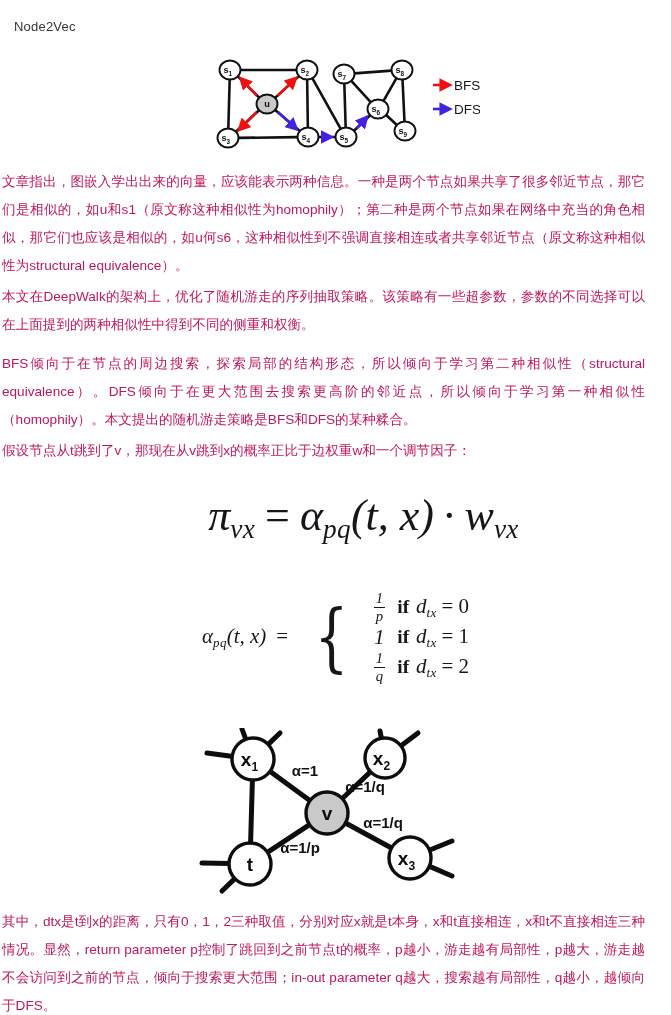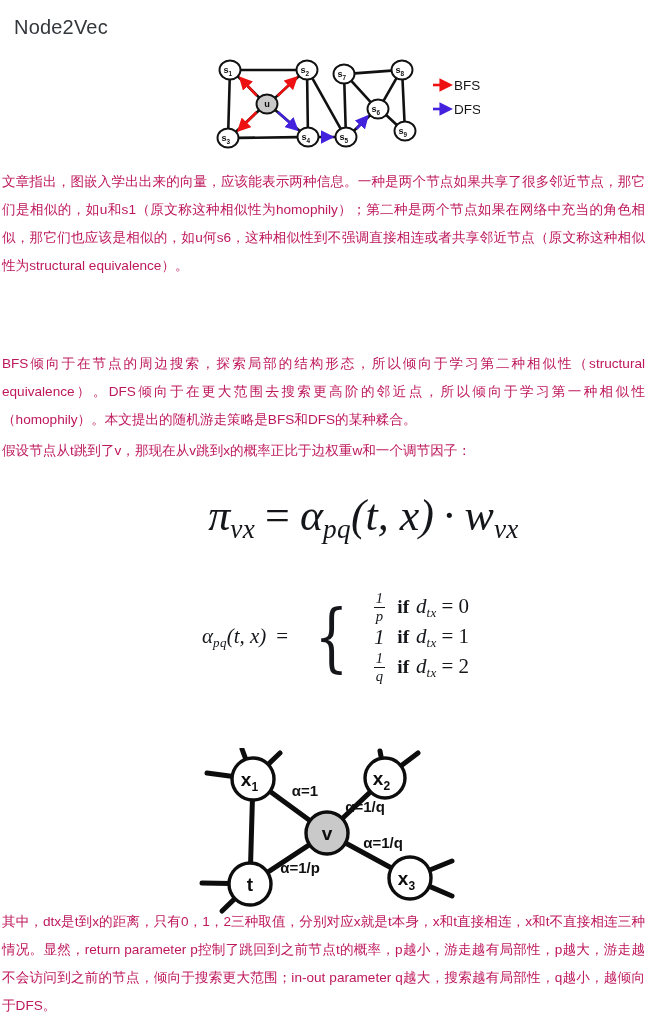--- a/index.html
+++ b/index.html
@@ -17,21 +17,21 @@
   }
   .page {
     position: relative;
     width: 671px;
     height: 1015px;
   }
   .doc-title {
     position: absolute;
     left: 14px;
     top: 17px;
-    font-size: 20px;
+    font-size: 13px;
     line-height: 20px;
     color: #33373b;
     letter-spacing: 0.2px;
   }
   .para {
     position: absolute;
     left: 2px;
     width: 643px;
     font-size: 13.6px;
     line-height: 28px;
@@ -111,21 +111,21 @@
   }
   .frac .num { border-bottom: 1.2px solid #14161a; padding: 0 2px 1px; }
   .frac .den { padding: 1px 2px 0; }
   .pw-cond { white-space: nowrap; text-align: center; }
   .pw-cond .ifw { font-style: normal; padding-right: 7px; font-weight: 600; font-size: 0.92em;}
   .pw-cond .mi { font-style: italic; }
   .pw-cond .eqs { padding: 0 5px; }
 
   
   #fig-bfs-dfs { left: 190px; top: 52px; }
-  #fig-alpha-graph { left: 180px; top: 748px; }
+  #fig-alpha-graph { left: 180px; top: 728px; }
 
   svg { display: block; }
 </style>
 </head>
 <body>
 
 <div class="page">
 
   <div class="doc-title">Node2Vec</div>
 
@@ -215,20 +215,21 @@
           <path d="M0,0 L5.2,2.6 L0,5.2 Z" fill="#ee1111"></path>
         </marker>
         <marker id="ar-dfs" markerWidth="5.2" markerHeight="5.2" refX="3.3" refY="2.6" orient="auto">
           <path d="M0,0 L5.2,2.6 L0,5.2 Z" fill="#4422dd"></path>
         </marker>
       </defs>
     </svg>
   </div>
 
   <div class="para" style="top:168px">文章指出，图嵌入学出出来的向量，应该能表示两种信息。一种是两个节点如果共享了很多邻近节点，那它们是相似的，如u和s1（原文称这种相似性为homophily）；第二种是两个节点如果在网络中充当的角色相似，那它们也应该是相似的，如u何s6，这种相似性到不强调直接相连或者共享邻近节点（原文称这种相似性为structural equivalence）。</div>
+  <div class="para" style="top:283px">本文在DeepWalk的架构上，优化了随机游走的序列抽取策略。该策略有一些超参数，参数的不同选择可以在上面提到的两种相似性中得到不同的侧重和权衡。</div>
   <div class="para" style="top:350px">BFS倾向于在节点的周边搜索，探索局部的结构形态，所以倾向于学习第二种相似性（structural equivalence）。DFS倾向于在更大范围去搜索更高阶的邻近点，所以倾向于学习第一种相似性（homophily）。本文提出的随机游走策略是BFS和DFS的某种糅合。</div>
   <div class="para" style="top:437px">假设节点从t跳到了v，那现在从v跳到x的概率正比于边权重w和一个调节因子：</div>
 
   <div class="formula" id="formula-pi">
     <span class="mi">π</span><span class="sub">vx</span><span class="opeq">=</span><span class="mi">α</span><span class="sub">pq</span><span class="mi">(t, x)</span><span class="opdot">·</span><span class="mi">w</span><span class="sub">vx</span>
   </div>
 
   <div class="formula" id="formula-alpha">
     <span class="pw-wrap">
       <span class="pw-lhs"><span>α</span><span class="sub">pq</span><span>(t, x)</span><span class="opeq">=</span></span>

